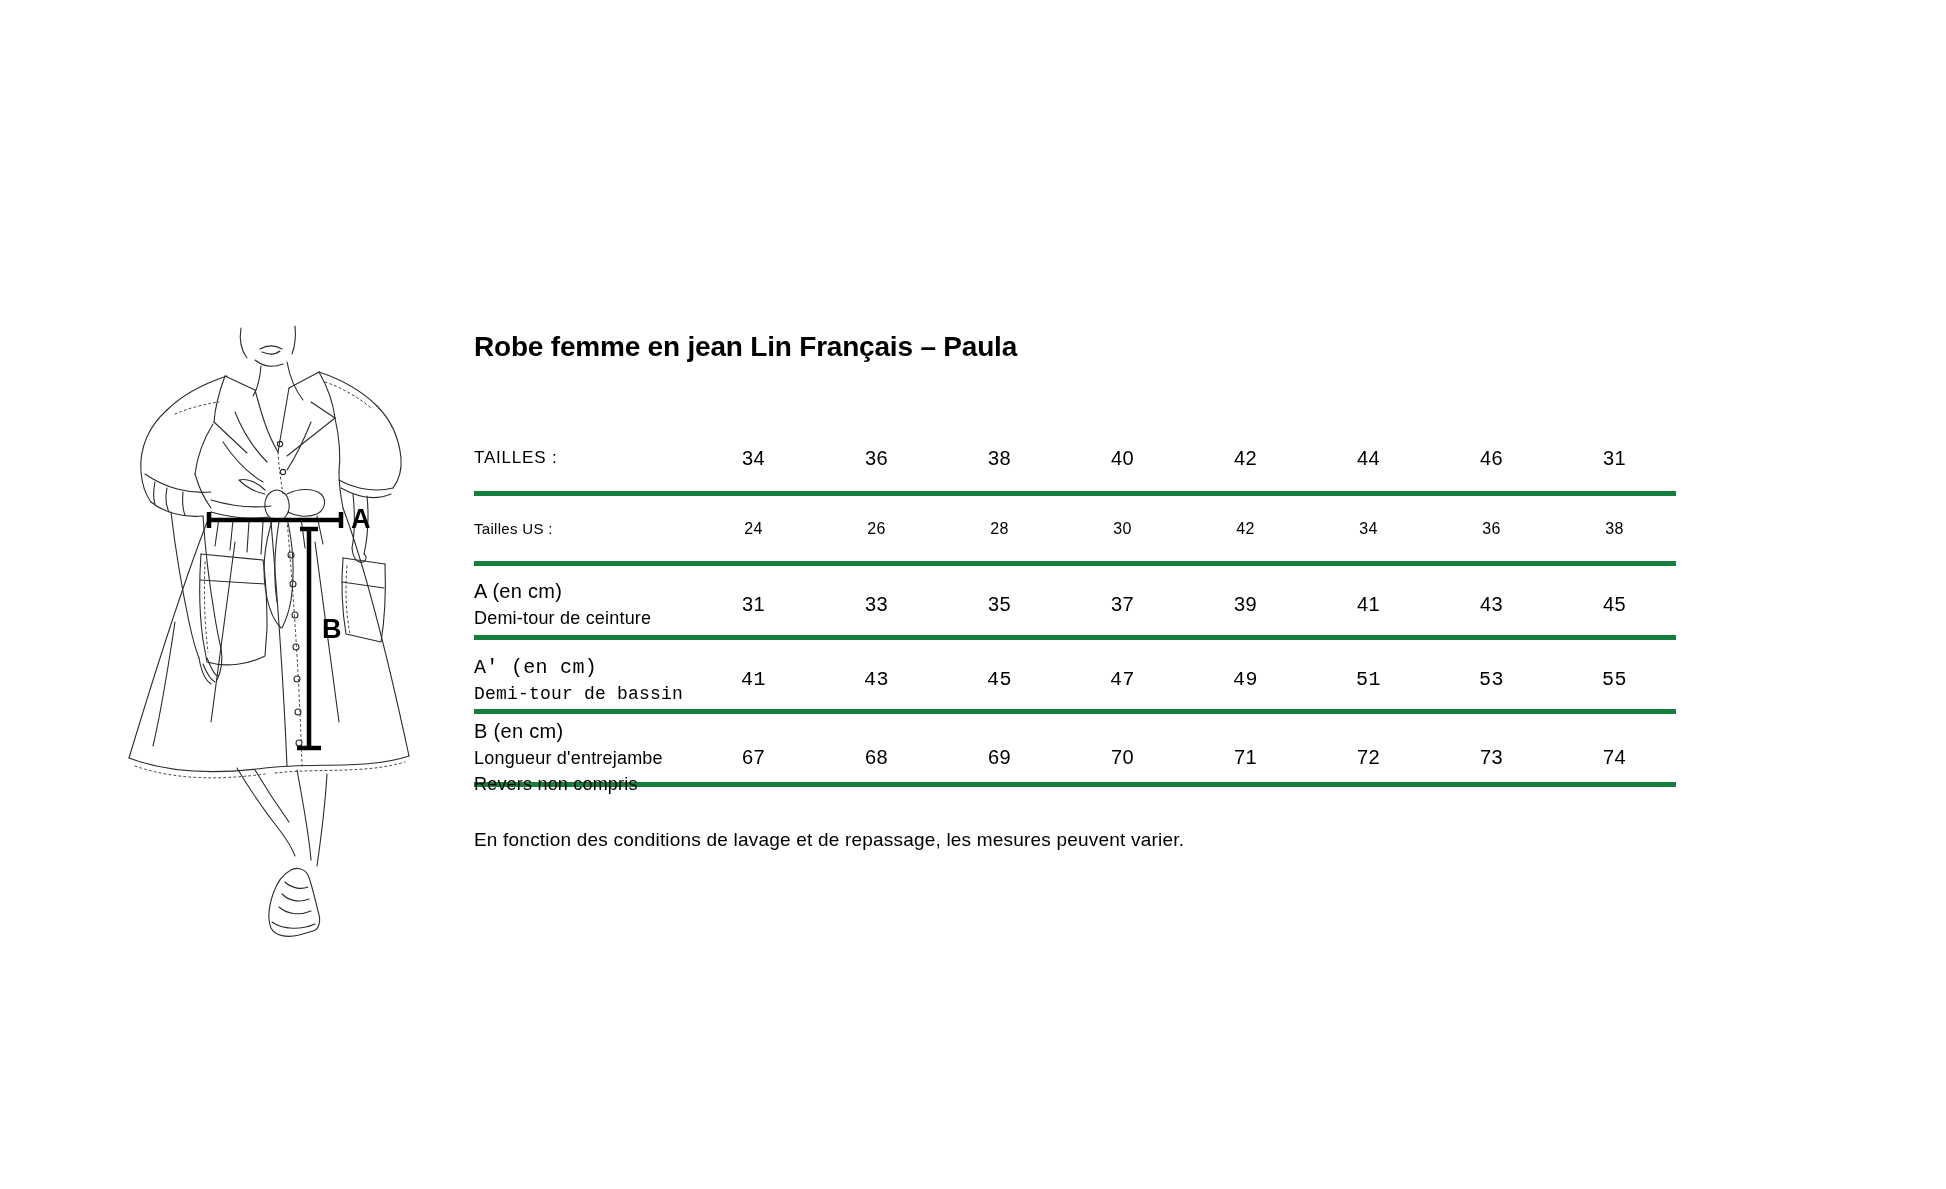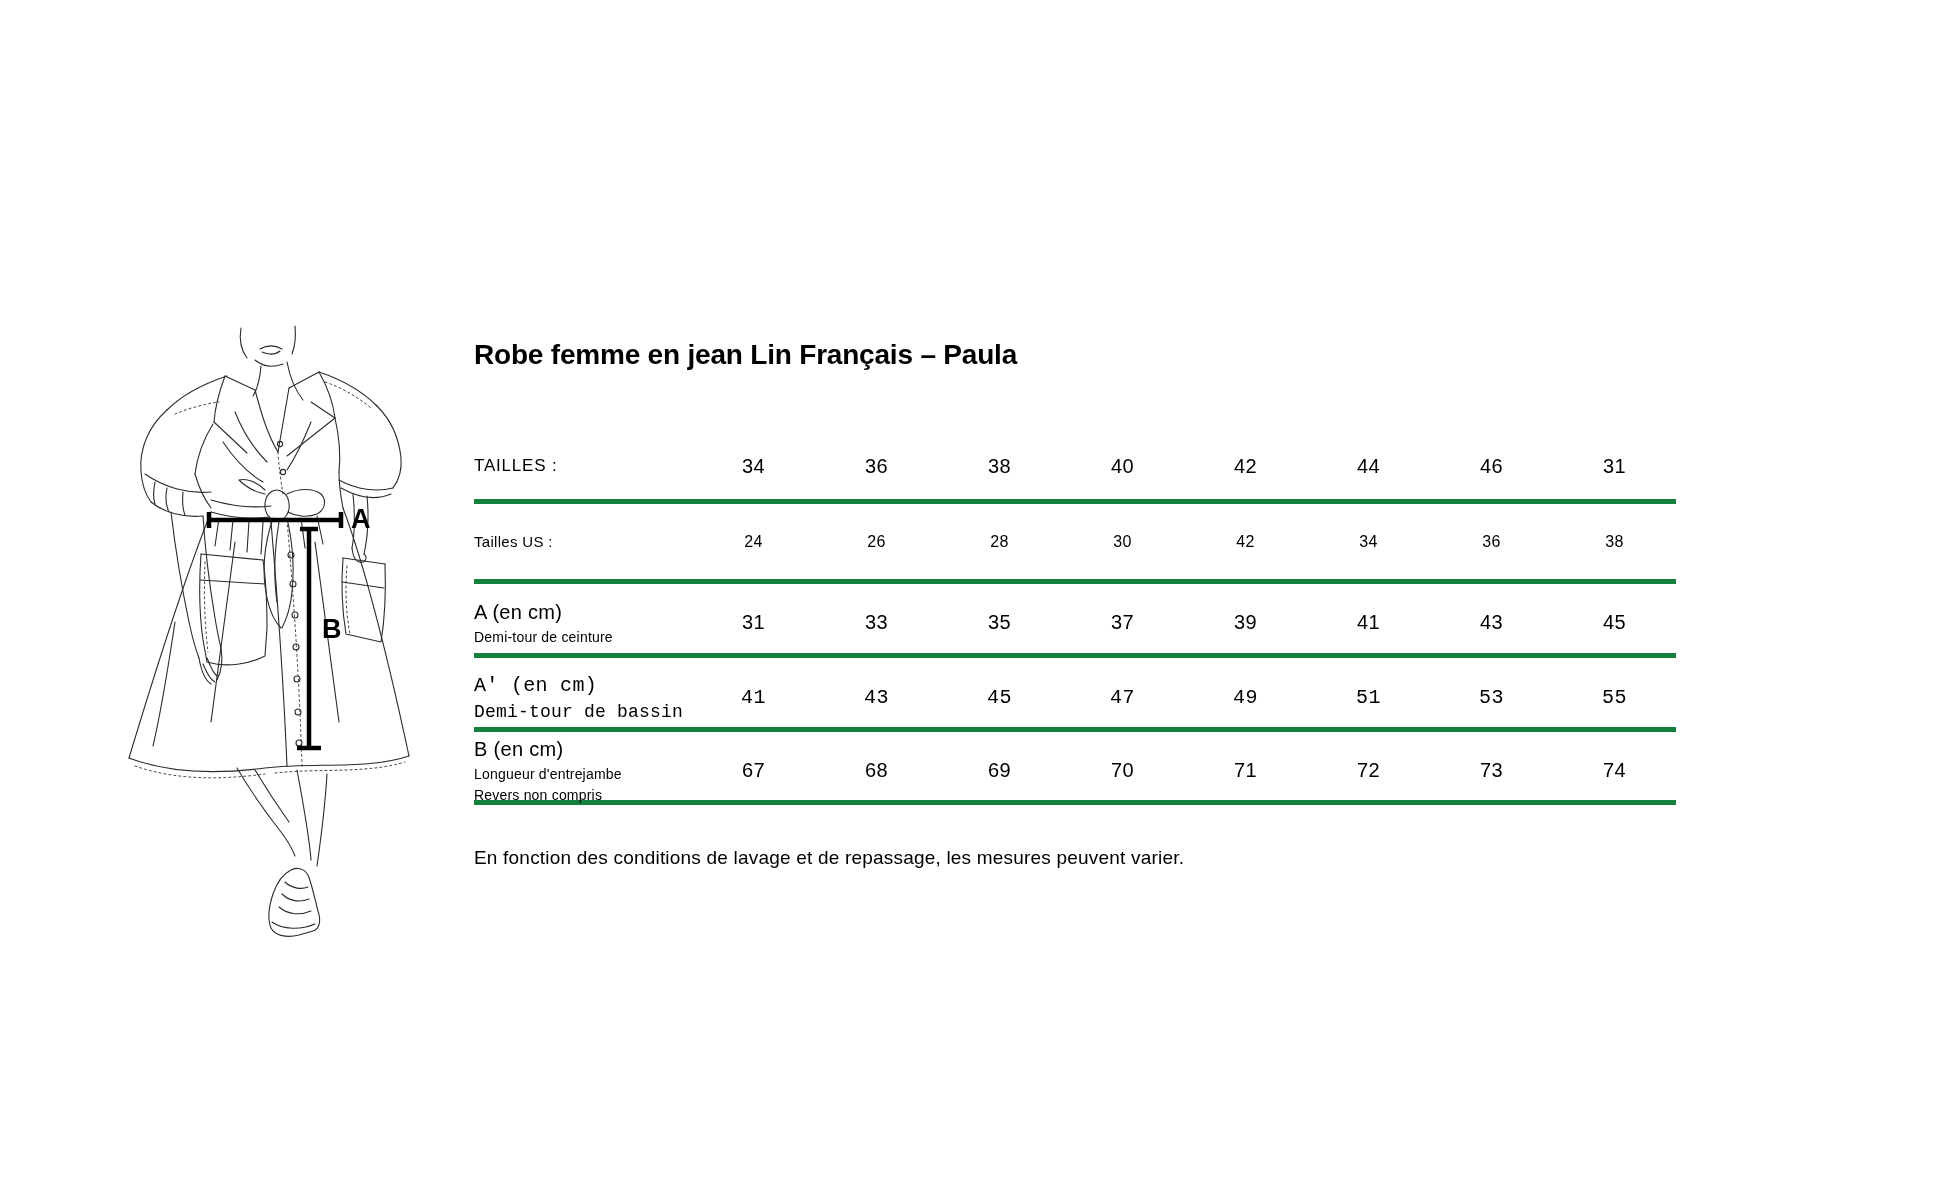--- a/index.html
+++ b/index.html
@@ -15,41 +15,41 @@
   
   .sketch {
     position:absolute; left:115px; top:322px;
     width:320px; height:640px;
   }
   .sketch path, .sketch circle { fill:none; stroke:#2b2b2b; stroke-width:1.1; stroke-linecap:round; stroke-linejoin:round; }
   .sketch .stitch path { stroke-dasharray:2 3; stroke-width:0.9; }
   .sketch .marks path { stroke:#000; stroke-width:4.5; stroke-linecap:butt; }
   .sketch text { font-family:"Liberation Sans", sans-serif; font-weight:700; font-size:27px; fill:#000; stroke:none; }
   
-  .content { position:absolute; left:474px; top:331px; width:1202px;margin-top:8px; }
+  .content { position:absolute; left:474px; top:331px; width:1202px; }
   .title { font-size:28px; font-weight:700; letter-spacing:-0.2px; line-height:1.15; }
   .size-table { margin-top:72px; }
   .row {
     display:grid;
     grid-template-columns:218px repeat(8,123px);
     align-items:center;
     border-bottom:5px solid #15803d;
   }
   .row-tailles   { height:61px; padding-bottom:10px; }
-  .row-us        { height:80px; }
+  .row-us        { height:70px; }
   .row-a         { height:74px; padding-top:8px; }
   .row-aprime    { height:74px; padding-top:10px;font-family:Liberation Mono, monospace; }
   .row-b         { height:73px; padding-top:6px; }
   .cell.num { text-align:center; font-size:20px; letter-spacing:0.5px; }
   .row-us .cell.num { font-size:16px; letter-spacing:0.3px; }
   .label-stack { display:flex; flex-direction:column; gap:5px; }
   .lbl-tailles { font-size:17px; letter-spacing:0.8px; }
   .lbl-us { font-size:15px; letter-spacing:0.3px; }
   .main-label { font-size:20px; letter-spacing:0.3px; }
-  .sub-label { font-size:14px; letter-spacing:0.2px; }
+  .sub-label { font-size:18px; letter-spacing:0.2px; }
   .sub-label.large { font-size:18px; }
   .note { margin-top:42px; font-size:19px; letter-spacing:0.2px; }
 </style>
 </head>
 <body>
 
 <div class="page">
 
   <svg class="sketch" viewBox="0 0 320 640" aria-hidden="true">
     <g>

